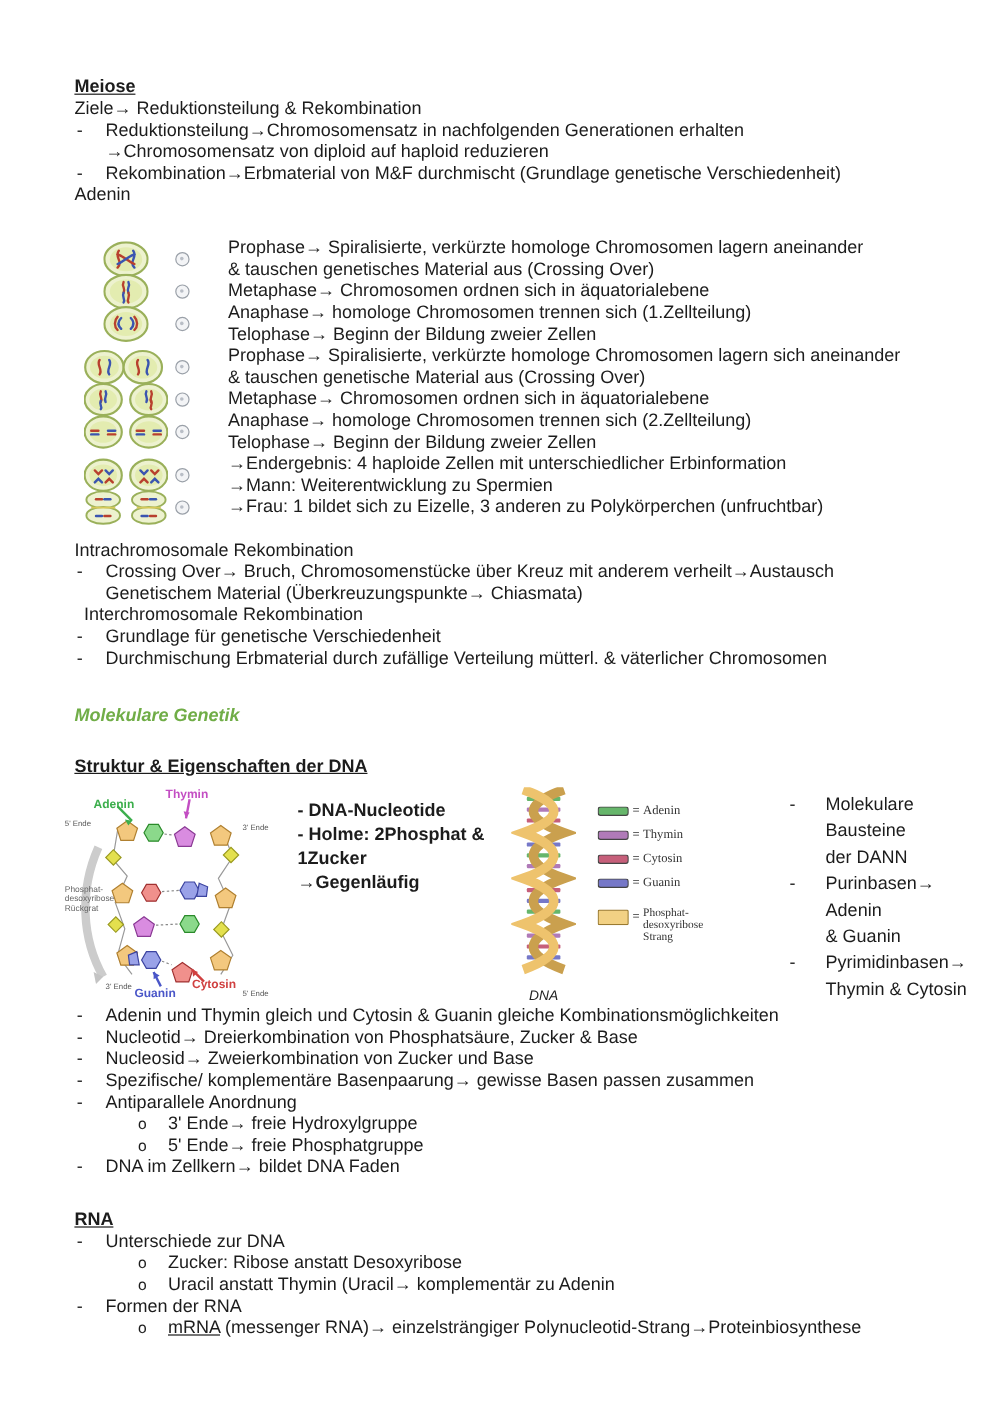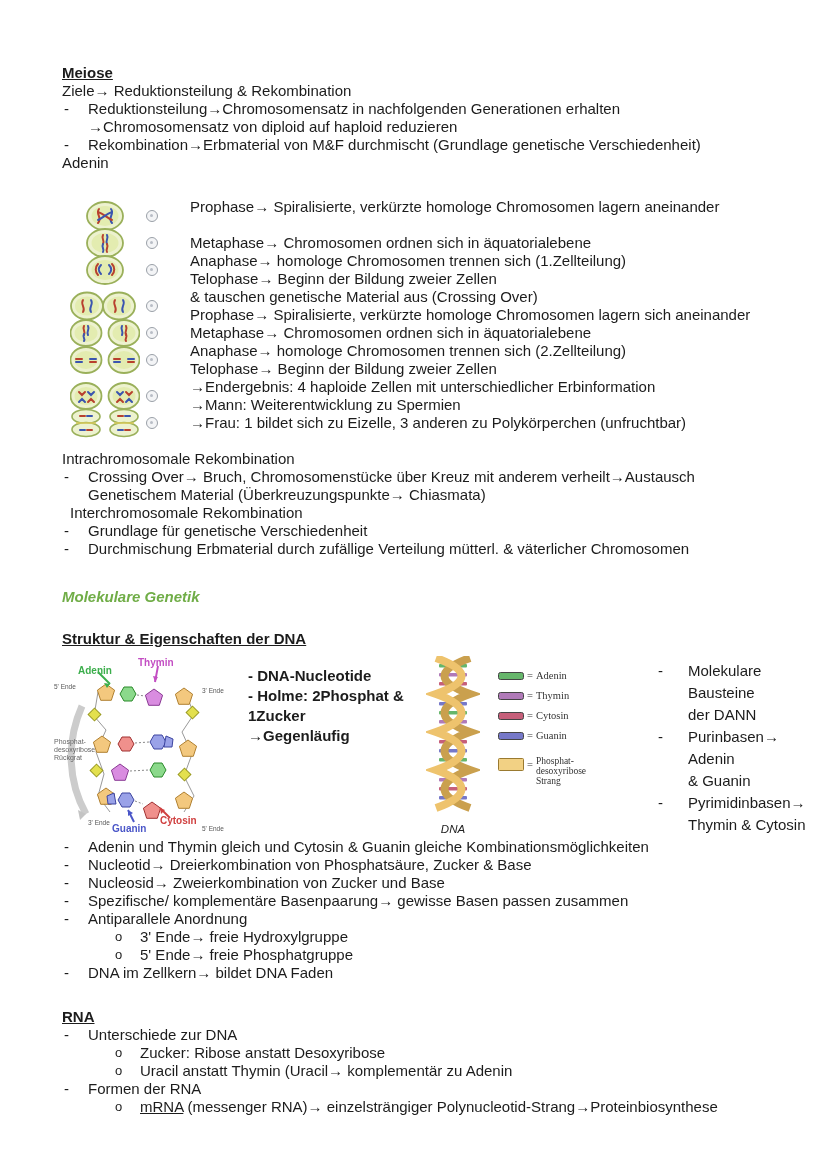--- a/index.html
+++ b/index.html
@@ -83,20 +83,21 @@
           <ellipse cx="19" cy="15" rx="13.5" ry="10" fill="#e3ecb0"></ellipse>
           <path class="cellstroke" d="M13,8 C9,13 17,17 12,22" stroke="#b8402e"></path>
           <path class="cellstroke" d="M25,8 C29,13 21,17 26,22" stroke="#3b55b0"></path>
           <path class="cellstroke" d="M12,11 C18,13 21,17 26,19" stroke="#b8402e" stroke-width="1.3"></path>
           <path class="cellstroke" d="M26,11 C20,13 17,17 12,19" stroke="#3b55b0" stroke-width="1.3"></path>
         </svg>
         <span class="stage-marker"></span>
       </div>
       <div class="stage-text">
         <div class="line">Prophase→ Spiralisierte, verkürzte homologe Chromosomen lagern aneinander</div>
+        <div class="line">&amp; tauschen genetisches Material aus (Crossing Over)</div>
       </div>
     </div>
 
     <div class="stage-row rows1">
       <div class="stage-icons">
         <svg class="ml24" width="38" height="30" viewBox="0 0 38 30">
           <ellipse cx="19" cy="15" rx="18" ry="14" fill="#edf2cf" stroke="#9ab05a" stroke-width="1.8"></ellipse>
           <ellipse cx="19" cy="15" rx="13.5" ry="10" fill="#e3ecb0"></ellipse>
           <path class="cellstroke" d="M17,7 C15,11 19,12 17,16" stroke="#b8402e"></path>
           <path class="cellstroke" d="M21,7 C23,11 19,12 21,16" stroke="#3b55b0"></path>
@@ -136,22 +137,22 @@
           <ellipse cx="17" cy="15" rx="12" ry="9.5" fill="#e3ecb0"></ellipse>
           <ellipse cx="49" cy="15" rx="12" ry="9.5" fill="#e3ecb0"></ellipse>
           <path class="cellstroke" d="M13,9 C10,13 16,17 13,21" stroke="#b8402e"></path>
           <path class="cellstroke" d="M21,9 C24,13 18,17 21,21" stroke="#3b55b0"></path>
           <path class="cellstroke" d="M45,9 C42,13 48,17 45,21" stroke="#b8402e"></path>
           <path class="cellstroke" d="M53,9 C56,13 50,17 53,21" stroke="#3b55b0"></path>
         </svg>
         <span class="stage-marker"></span>
       </div>
       <div class="stage-text">
+        <div class="line">Prophase→ Spiralisierte, verkürzte homologe Chromosomen lagern sich aneinander</div>
         <div class="line">&amp; tauschen genetische Material aus (Crossing Over)</div>
-        <div class="line">Prophase→ Spiralisierte, verkürzte homologe Chromosomen lagern sich aneinander</div>
       </div>
     </div>
 
     <div class="stage-row rows1">
       <div class="stage-icons">
         <svg class="ml8" width="70" height="30" viewBox="0 0 70 30">
           <ellipse cx="16" cy="15" rx="15.5" ry="13" fill="#edf2cf" stroke="#9ab05a" stroke-width="1.8"></ellipse>
           <ellipse cx="54" cy="15" rx="15.5" ry="13" fill="#edf2cf" stroke="#9ab05a" stroke-width="1.8"></ellipse>
           <ellipse cx="16" cy="15" rx="11.5" ry="9" fill="#e3ecb0"></ellipse>
           <ellipse cx="54" cy="15" rx="11.5" ry="9" fill="#e3ecb0"></ellipse>

